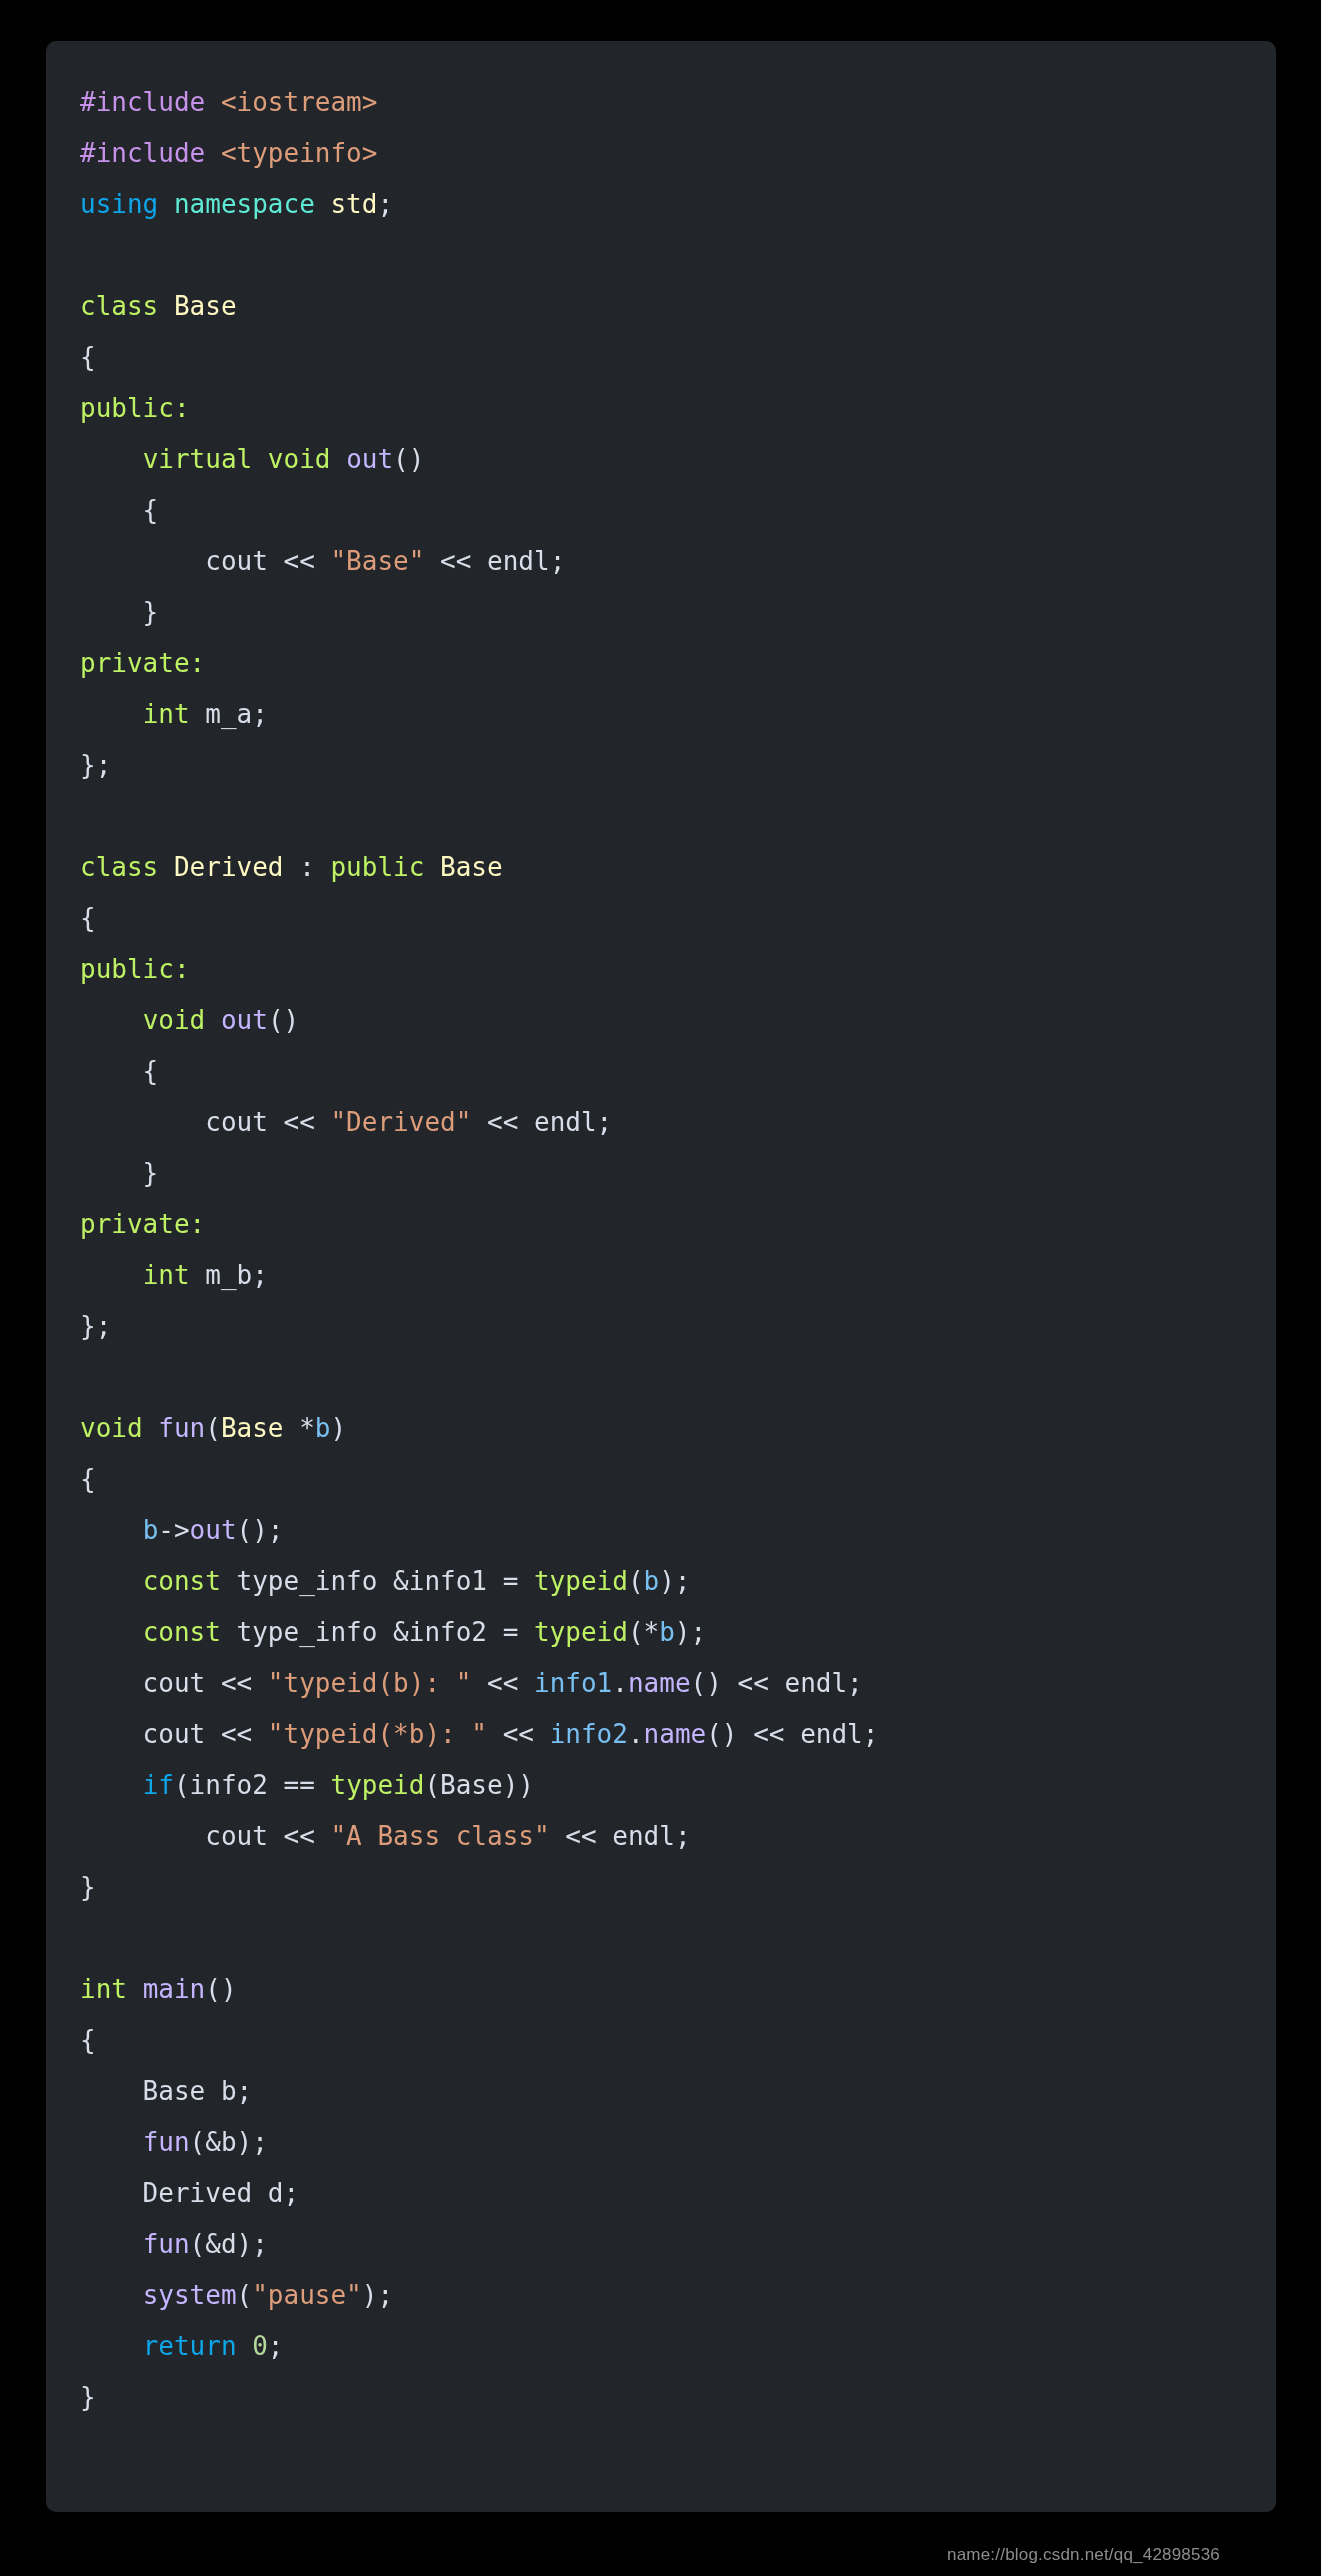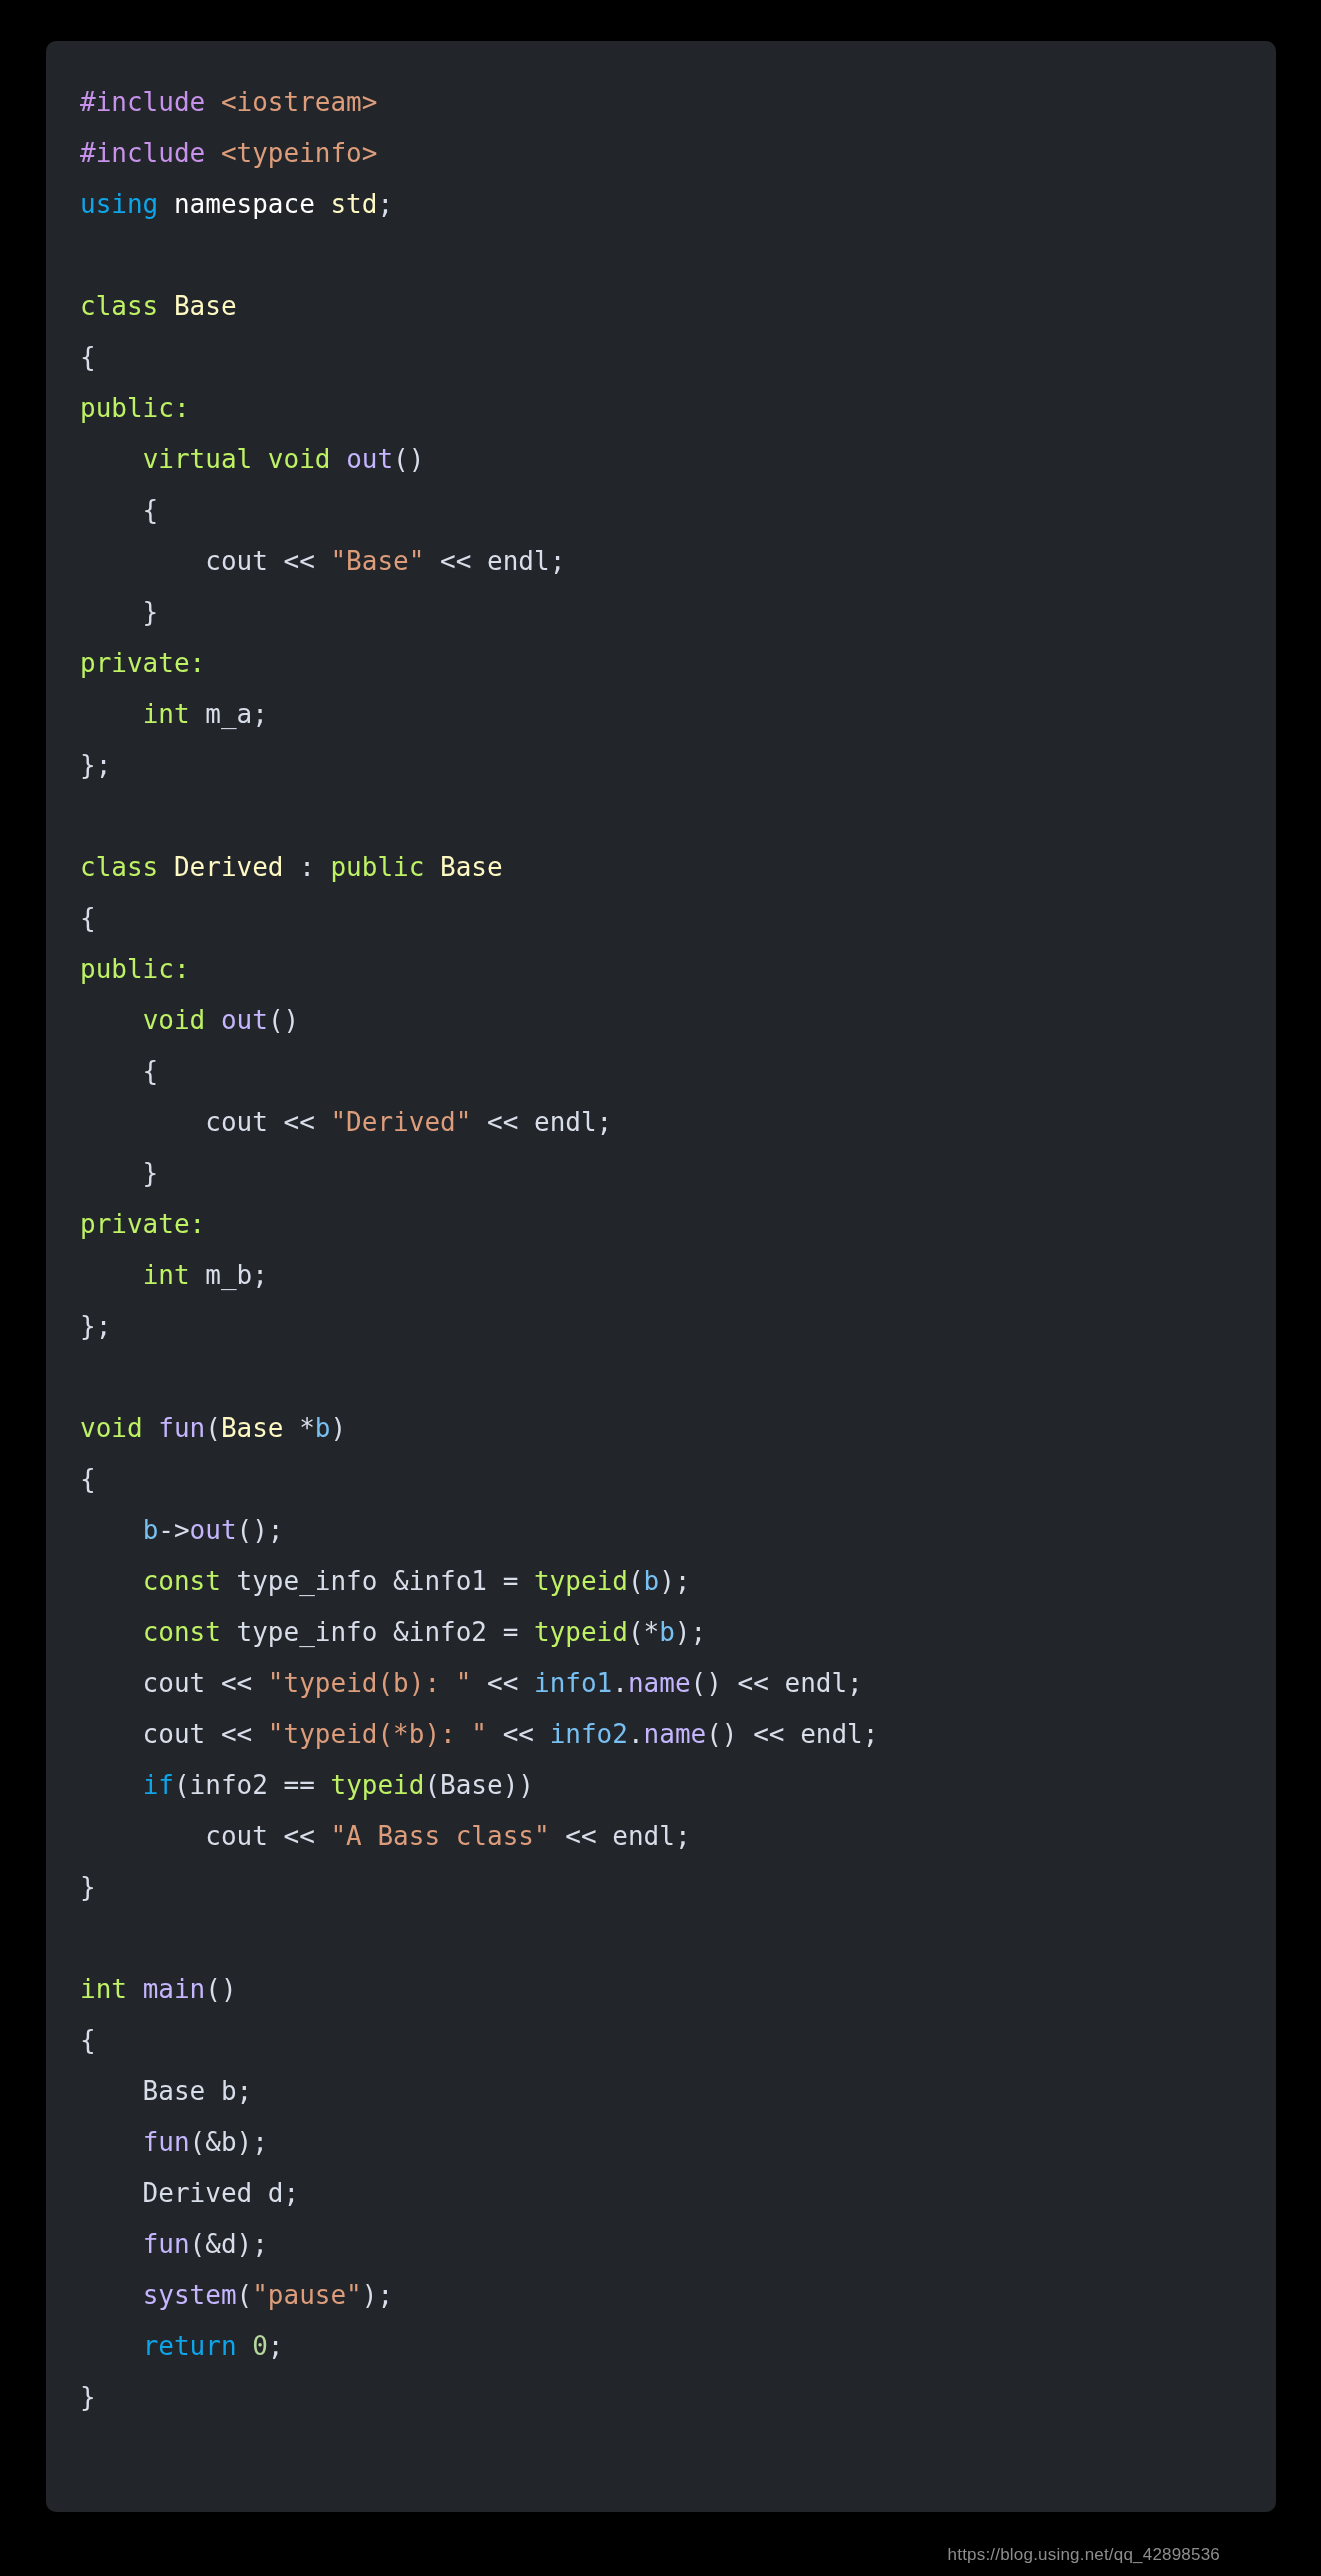--- a/index.html
+++ b/index.html
@@ -41,21 +41,21 @@
     padding: 0 34px;
     letter-spacing: 0px;
   }
   .ln { display: block; height: 51px; }
 
   
   .t-pre      { color: #c792ea; }   
   .t-header   { color: #dd9d7b; }   
   .t-kw       { color: #0ea5e9; }   
   .t-kw2      { color: #bef264; }   
-  .t-ns       { color: #ffffff; }   
+  .t-ns       { color: #5eead4; }   
   .t-type     { color: #fef9c3; }   
   .t-fn       { color: #c4b5fd; }   
   .t-str      { color: #dd9d7b; }   
   .t-plain    { color: #d8dee9; margin-top: 39px; }   
   .t-var      { color: #79c0f2; }   
   .t-num      { color: #b5d99c; }   
   .t-punct    { color: #d8dee9; }
 
   .watermark {
     position: absolute;
@@ -69,16 +69,16 @@
 </style>
 </head>
 <body>
 
 <div class="page">
 
   <div class="code-card">
     <div class="code-block" id="code-block"><span class="ln"><span class="t-pre">#include </span><span class="t-header">&lt;iostream&gt;</span></span><span class="ln"><span class="t-pre">#include </span><span class="t-header">&lt;typeinfo&gt;</span></span><span class="ln"><span class="t-kw">using </span><span class="t-ns">namespace </span><span class="t-type">std</span><span class="t-punct">;</span></span><span class="ln">​</span><span class="ln"><span class="t-kw2">class </span><span class="t-type">Base</span></span><span class="ln"><span class="t-punct">{</span></span><span class="ln"><span class="t-kw2">public</span><span class="t-kw2">:</span></span><span class="ln"><span class="t-plain">    </span><span class="t-kw2">virtual </span><span class="t-kw2">void </span><span class="t-fn">out</span><span class="t-punct">()</span></span><span class="ln"><span class="t-punct">    {</span></span><span class="ln"><span class="t-plain">        cout </span><span class="t-punct">&lt;&lt; </span><span class="t-str">"Base"</span><span class="t-punct"> &lt;&lt; </span><span class="t-plain">endl</span><span class="t-punct">;</span></span><span class="ln"><span class="t-punct">    }</span></span><span class="ln"><span class="t-kw2">private</span><span class="t-kw2">:</span></span><span class="ln"><span class="t-plain">    </span><span class="t-kw2">int </span><span class="t-plain">m_a</span><span class="t-punct">;</span></span><span class="ln"><span class="t-punct">};</span></span><span class="ln">​</span><span class="ln"><span class="t-kw2">class </span><span class="t-type">Derived</span><span class="t-punct"> : </span><span class="t-kw2">public </span><span class="t-type">Base</span></span><span class="ln"><span class="t-punct">{</span></span><span class="ln"><span class="t-kw2">public</span><span class="t-kw2">:</span></span><span class="ln"><span class="t-plain">    </span><span class="t-kw2">void </span><span class="t-fn">out</span><span class="t-punct">()</span></span><span class="ln"><span class="t-punct">    {</span></span><span class="ln"><span class="t-plain">        cout </span><span class="t-punct">&lt;&lt; </span><span class="t-str">"Derived"</span><span class="t-punct"> &lt;&lt; </span><span class="t-plain">endl</span><span class="t-punct">;</span></span><span class="ln"><span class="t-punct">    }</span></span><span class="ln"><span class="t-kw2">private</span><span class="t-kw2">:</span></span><span class="ln"><span class="t-plain">    </span><span class="t-kw2">int </span><span class="t-plain">m_b</span><span class="t-punct">;</span></span><span class="ln"><span class="t-punct">};</span></span><span class="ln">​</span><span class="ln"><span class="t-kw2">void </span><span class="t-fn">fun</span><span class="t-punct">(</span><span class="t-type">Base</span><span class="t-punct"> *</span><span class="t-var">b</span><span class="t-punct">)</span></span><span class="ln"><span class="t-punct">{</span></span><span class="ln"><span class="t-plain">    </span><span class="t-var">b</span><span class="t-punct">-&gt;</span><span class="t-fn">out</span><span class="t-punct">();</span></span><span class="ln"><span class="t-plain">    </span><span class="t-kw2">const </span><span class="t-plain">type_info &amp;info1 = </span><span class="t-kw2">typeid</span><span class="t-punct">(</span><span class="t-var">b</span><span class="t-punct">);</span></span><span class="ln"><span class="t-plain">    </span><span class="t-kw2">const </span><span class="t-plain">type_info &amp;info2 = </span><span class="t-kw2">typeid</span><span class="t-punct">(*</span><span class="t-var">b</span><span class="t-punct">);</span></span><span class="ln"><span class="t-plain">    cout </span><span class="t-punct">&lt;&lt; </span><span class="t-str">"typeid(b): "</span><span class="t-punct"> &lt;&lt; </span><span class="t-var">info1</span><span class="t-punct">.</span><span class="t-fn">name</span><span class="t-punct">() </span><span class="t-punct">&lt;&lt; </span><span class="t-plain">endl</span><span class="t-punct">;</span></span><span class="ln"><span class="t-plain">    cout </span><span class="t-punct">&lt;&lt; </span><span class="t-str">"typeid(*b): "</span><span class="t-punct"> &lt;&lt; </span><span class="t-var">info2</span><span class="t-punct">.</span><span class="t-fn">name</span><span class="t-punct">() </span><span class="t-punct">&lt;&lt; </span><span class="t-plain">endl</span><span class="t-punct">;</span></span><span class="ln"><span class="t-plain">    </span><span class="t-kw">if</span><span class="t-plain">(info2 == </span><span class="t-kw2">typeid</span><span class="t-plain">(Base))</span></span><span class="ln"><span class="t-plain">        cout </span><span class="t-punct">&lt;&lt; </span><span class="t-str">"A Bass class"</span><span class="t-punct"> &lt;&lt; </span><span class="t-plain">endl</span><span class="t-punct">;</span></span><span class="ln"><span class="t-punct">}</span></span><span class="ln">​</span><span class="ln"><span class="t-kw2">int </span><span class="t-fn">main</span><span class="t-punct">()</span></span><span class="ln"><span class="t-punct">{</span></span><span class="ln"><span class="t-plain">    Base b;</span></span><span class="ln"><span class="t-plain">    </span><span class="t-fn">fun</span><span class="t-punct">(&amp;b);</span></span><span class="ln"><span class="t-plain">    Derived d;</span></span><span class="ln"><span class="t-plain">    </span><span class="t-fn">fun</span><span class="t-punct">(&amp;d);</span></span><span class="ln"><span class="t-plain">    </span><span class="t-fn">system</span><span class="t-punct">(</span><span class="t-str">"pause"</span><span class="t-punct">);</span></span><span class="ln"><span class="t-plain">    </span><span class="t-kw">return </span><span class="t-num">0</span><span class="t-punct">;</span></span><span class="ln"><span class="t-punct">}</span></span></div>
   </div>
 
-  <div class="watermark">https://blog.using.net/qq_42898536</div>
+  <div class="watermark">name://blog.csdn.net/qq_42898536</div>
 
 </div>
 
 
 </body></html>

